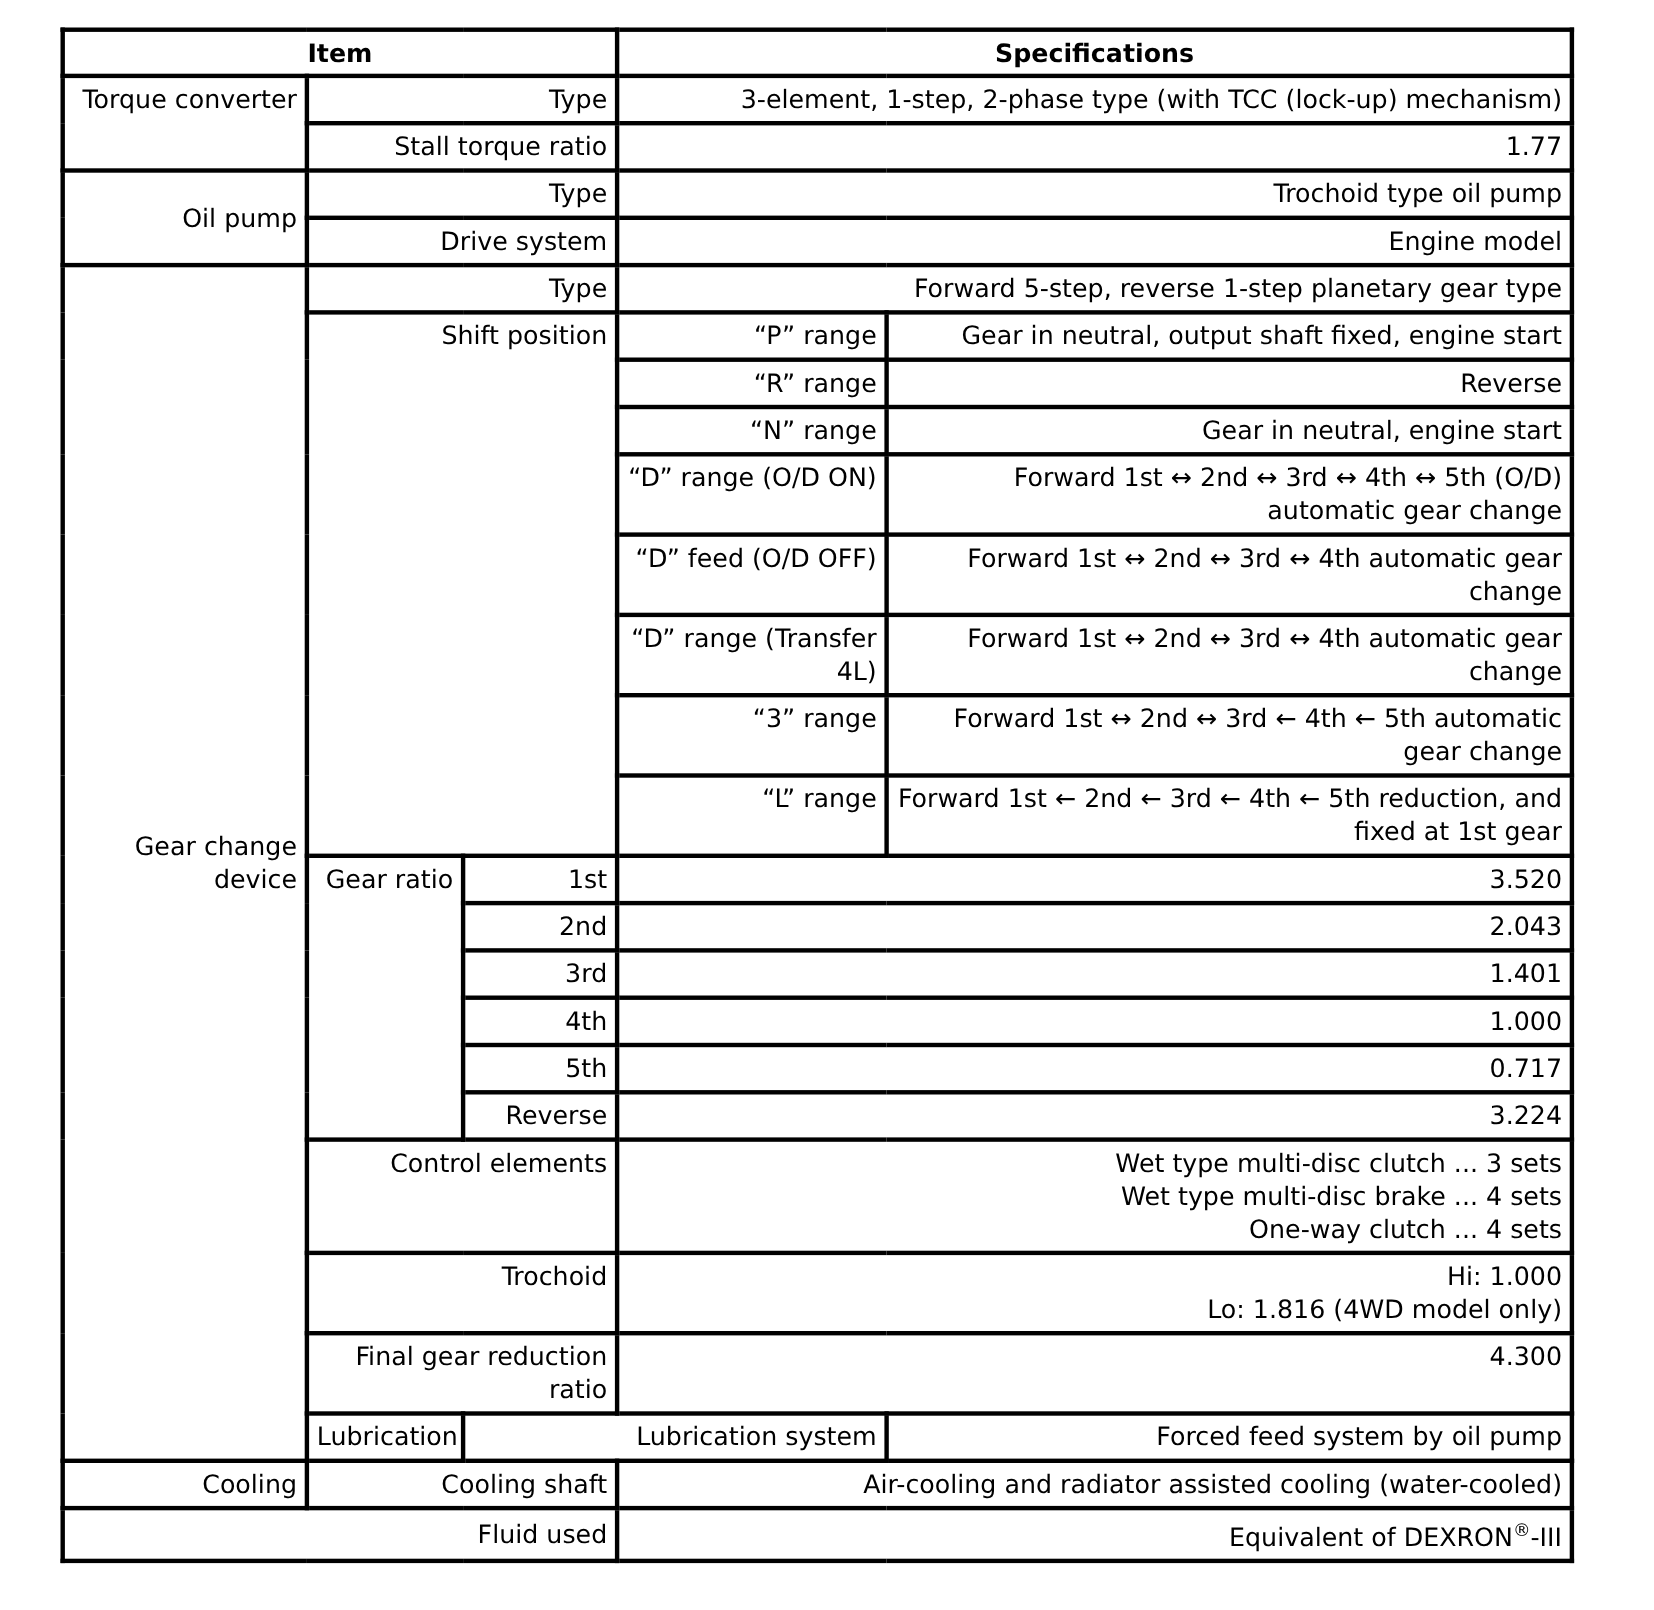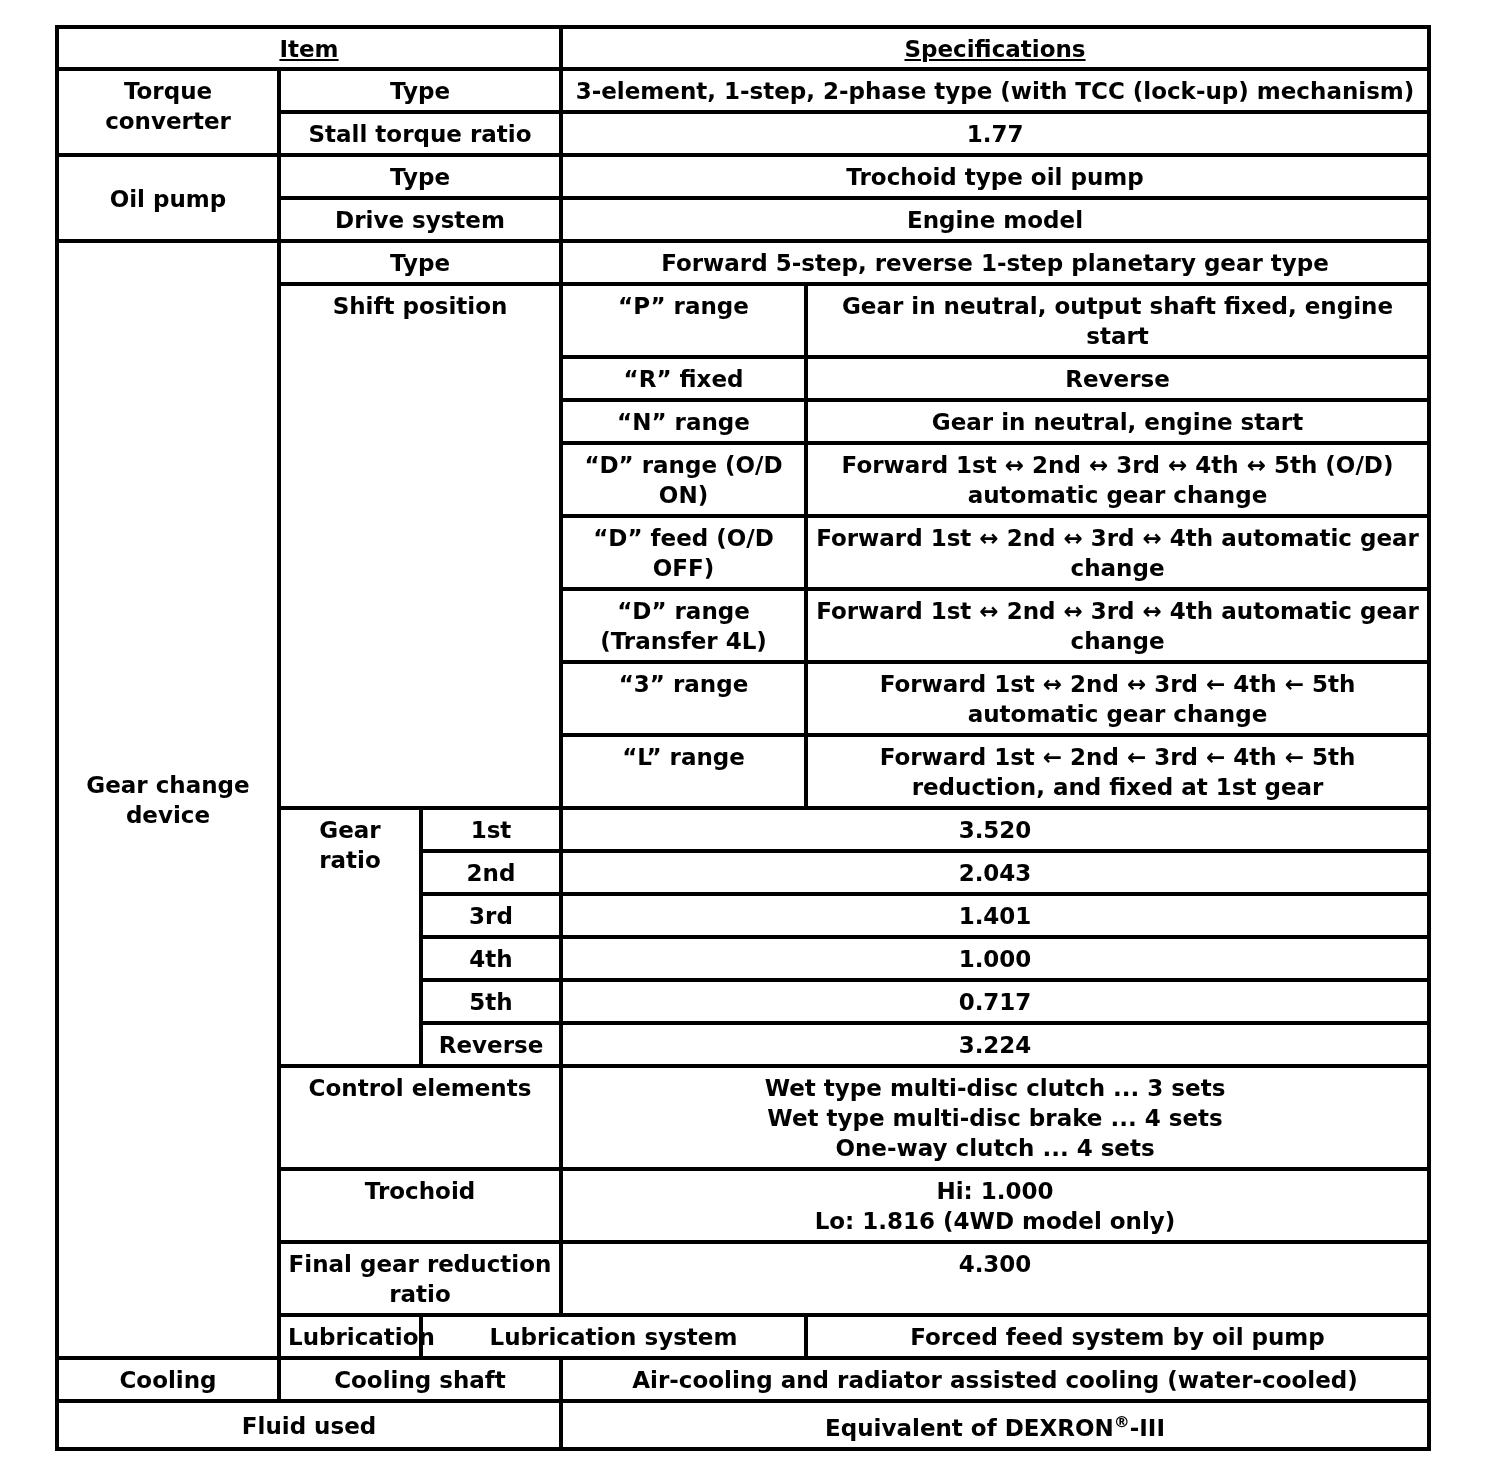--- a/index.html
+++ b/index.html
@@ -9,24 +9,24 @@
     border-collapse: collapse;
     width: 1372px;
     table-layout: fixed;
     font-size: 23px;
     line-height: 30px;
   }
   table.spec td, table.spec th {
     border: 4px solid #000;
     padding: 5px 7px 4px 7px;
     vertical-align: top;
-    text-align: center;
-    font-weight: bold;
+    text-align: right;
+    font-weight: normal;
   }
-  table.spec th { text-align: center; font-weight: bold; padding-top: 5px; padding-bottom: 3px; text-decoration: underline; }
+  table.spec th { text-align: center; font-weight: bold; padding-top: 5px; padding-bottom: 3px; }
   .va-mid { vertical-align: middle !important; }
   sup { font-size: 16px; line-height: 0; }
 </style>
 </head>
 <body>
 
 <table class="spec">
   <colgroup>
     <col style="width:222px">
     <col style="width:142px">
@@ -64,21 +64,21 @@
     <td rowspan="19" class="va-mid">Gear change device</td>
     <td colspan="2">Type</td>
     <td colspan="2">Forward 5-step, reverse 1-step planetary gear type</td>
   </tr>
   <tr>
     <td colspan="2" rowspan="8">Shift position</td>
     <td>“P” range</td>
     <td>Gear in neutral, output shaft fixed, engine start</td>
   </tr>
   <tr>
-    <td>“R” fixed</td>
+    <td>“R” range</td>
     <td>Reverse</td>
   </tr>
   <tr>
     <td>“N” range</td>
     <td>Gear in neutral, engine start</td>
   </tr>
   <tr>
     <td>“D” range (O/D ON)</td>
     <td>Forward 1st ↔ 2nd ↔ 3rd ↔ 4th ↔ 5th (O/D) automatic gear change</td>
   </tr>

